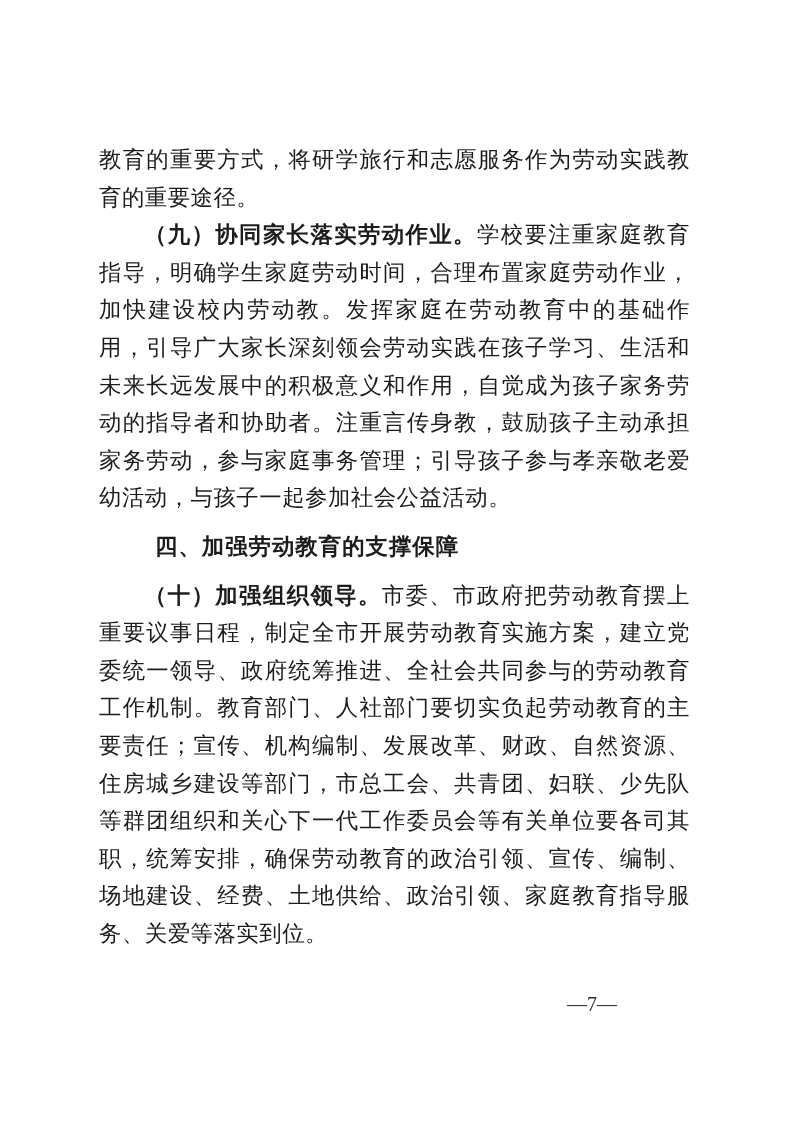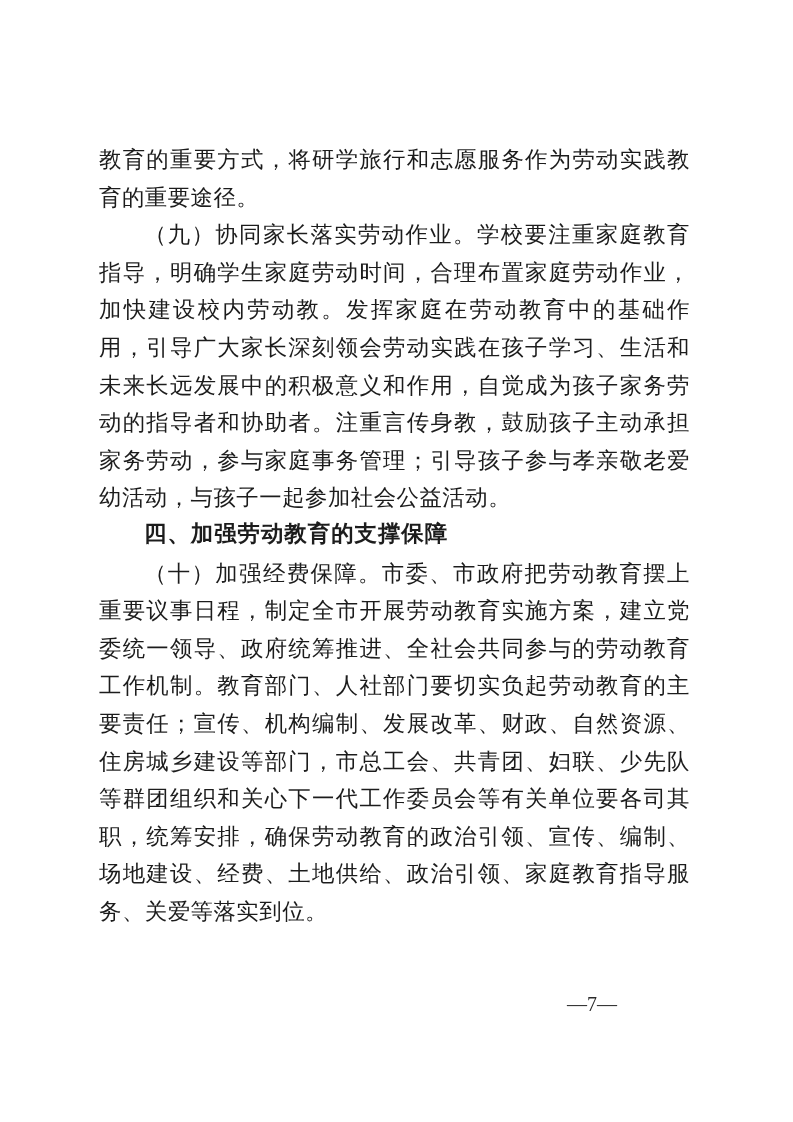--- a/index.html
+++ b/index.html
@@ -28,27 +28,27 @@
     letter-spacing: 0.5px;
   }
   .para {
     margin: 0;
     text-indent: 45px;
   }
   .para.no-indent {
     text-indent: 0;
   }
   .lead {
-    font-weight: normal;
+    font-weight: bold;
   }
   .section-heading {
-    margin: 0;
+    margin: 11px;
     text-indent: 45px;
     font-weight: bold;
-    font-family: Liberation Mono, monospace;
+    font-family: Liberation Sans, sans-serif;
     letter-spacing: 1px;
   }
   .page-number {
     position: absolute;
     top: 993px;
     right: 101px;
     color: #2a2a2a;
     font-size: 20px;
     letter-spacing: 0px;
     font-family: "Liberation Serif", "DejaVu Serif", serif;
@@ -62,20 +62,20 @@
 
     <p class="para no-indent">教育的重要方式，将研学旅行和志愿服务作为劳动实践教育的重要途径。</p>
 
     <p class="para">
       <span class="lead">（九）协同家长落实劳动作业。</span><span>学校要注重家庭教育指导，明确学生家庭劳动时间，合理布置家庭劳动作业，加快建设校内劳动教。发挥家庭在劳动教育中的基础作用，引导广大家长深刻领会劳动实践在孩子学习、生活和未来长远发展中的积极意义和作用，自觉成为孩子家务劳动的指导者和协助者。注重言传身教，鼓励孩子主动承担家务劳动，参与家庭事务管理；引导孩子参与孝亲敬老爱幼活动，与孩子一起参加社会公益活动。</span>
     </p>
 
     <p class="section-heading">四、加强劳动教育的支撑保障</p>
 
     <p class="para">
-      <span class="lead">（十）加强经费保障。</span><span>市委、市政府把劳动教育摆上重要议事日程，制定全市开展劳动教育实施方案，建立党委统一领导、政府统筹推进、全社会共同参与的劳动教育工作机制。教育部门、人社部门要切实负起劳动教育的主要责任；宣传、机构编制、发展改革、财政、自然资源、住房城乡建设等部门，市总工会、共青团、妇联、少先队等群团组织和关心下一代工作委员会等有关单位要各司其职，统筹安排，确保劳动教育的政治引领、宣传、编制、场地建设、经费、土地供给、政治引领、家庭教育指导服务、关爱等落实到位。</span>
+      <span class="lead">（十）加强组织领导。</span><span>市委、市政府把劳动教育摆上重要议事日程，制定全市开展劳动教育实施方案，建立党委统一领导、政府统筹推进、全社会共同参与的劳动教育工作机制。教育部门、人社部门要切实负起劳动教育的主要责任；宣传、机构编制、发展改革、财政、自然资源、住房城乡建设等部门，市总工会、共青团、妇联、少先队等群团组织和关心下一代工作委员会等有关单位要各司其职，统筹安排，确保劳动教育的政治引领、宣传、编制、场地建设、经费、土地供给、政治引领、家庭教育指导服务、关爱等落实到位。</span>
     </p>
 
 
   </div>
 
   <div class="page-number">—7—</div>
 </div>
 
 </body></html>

